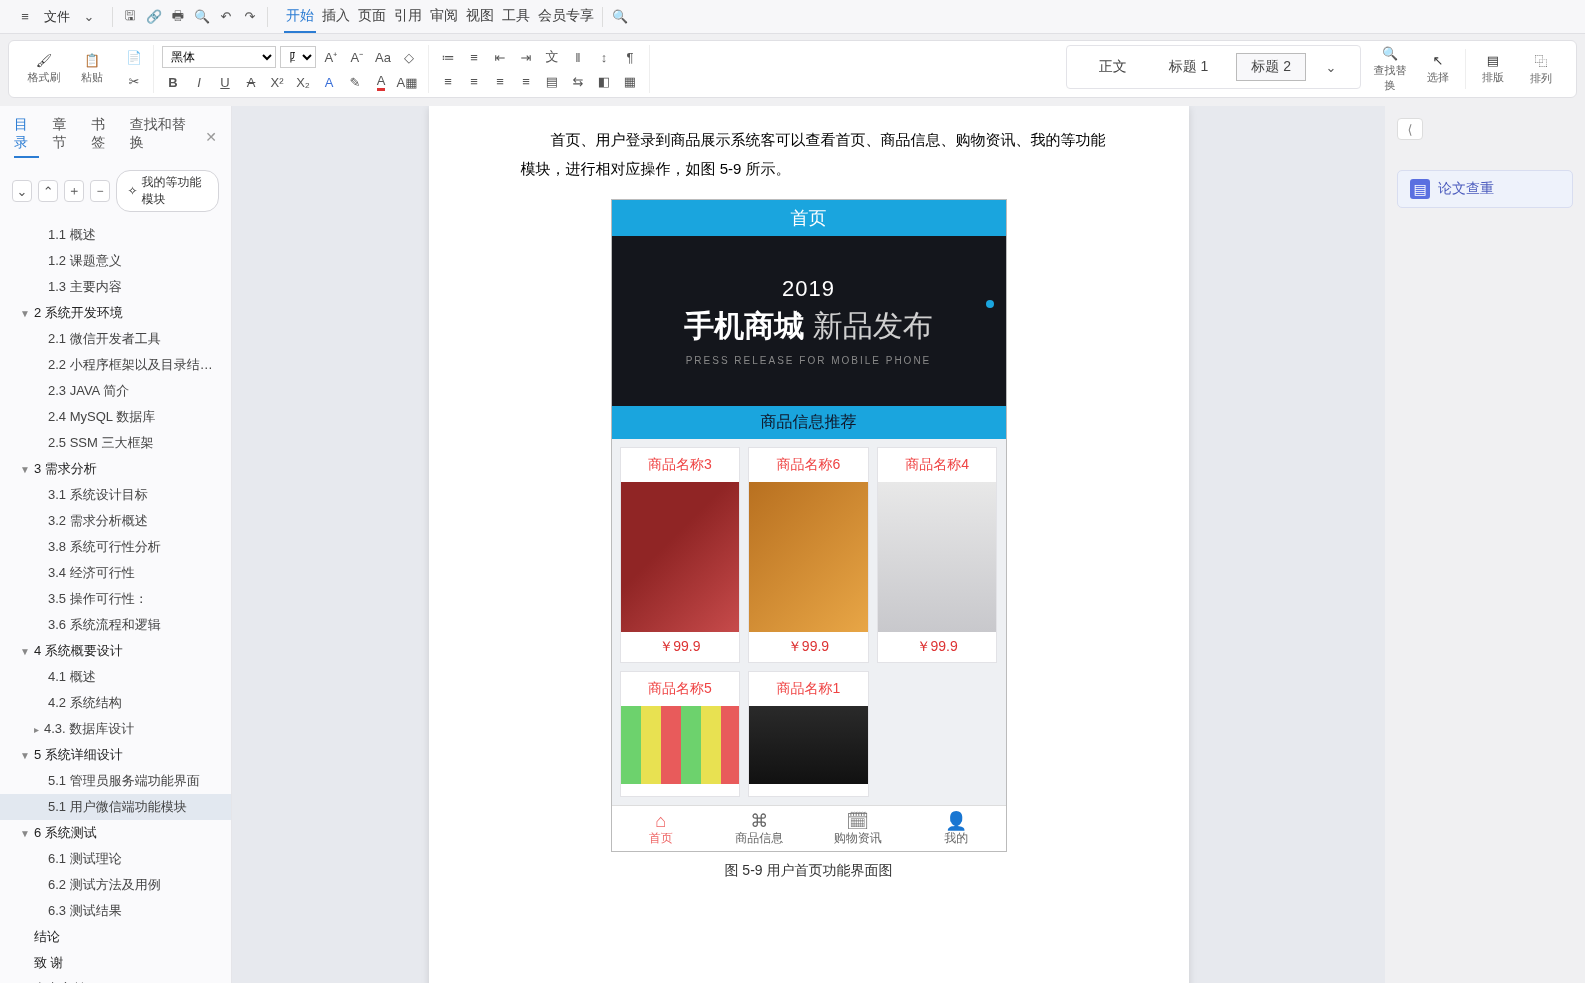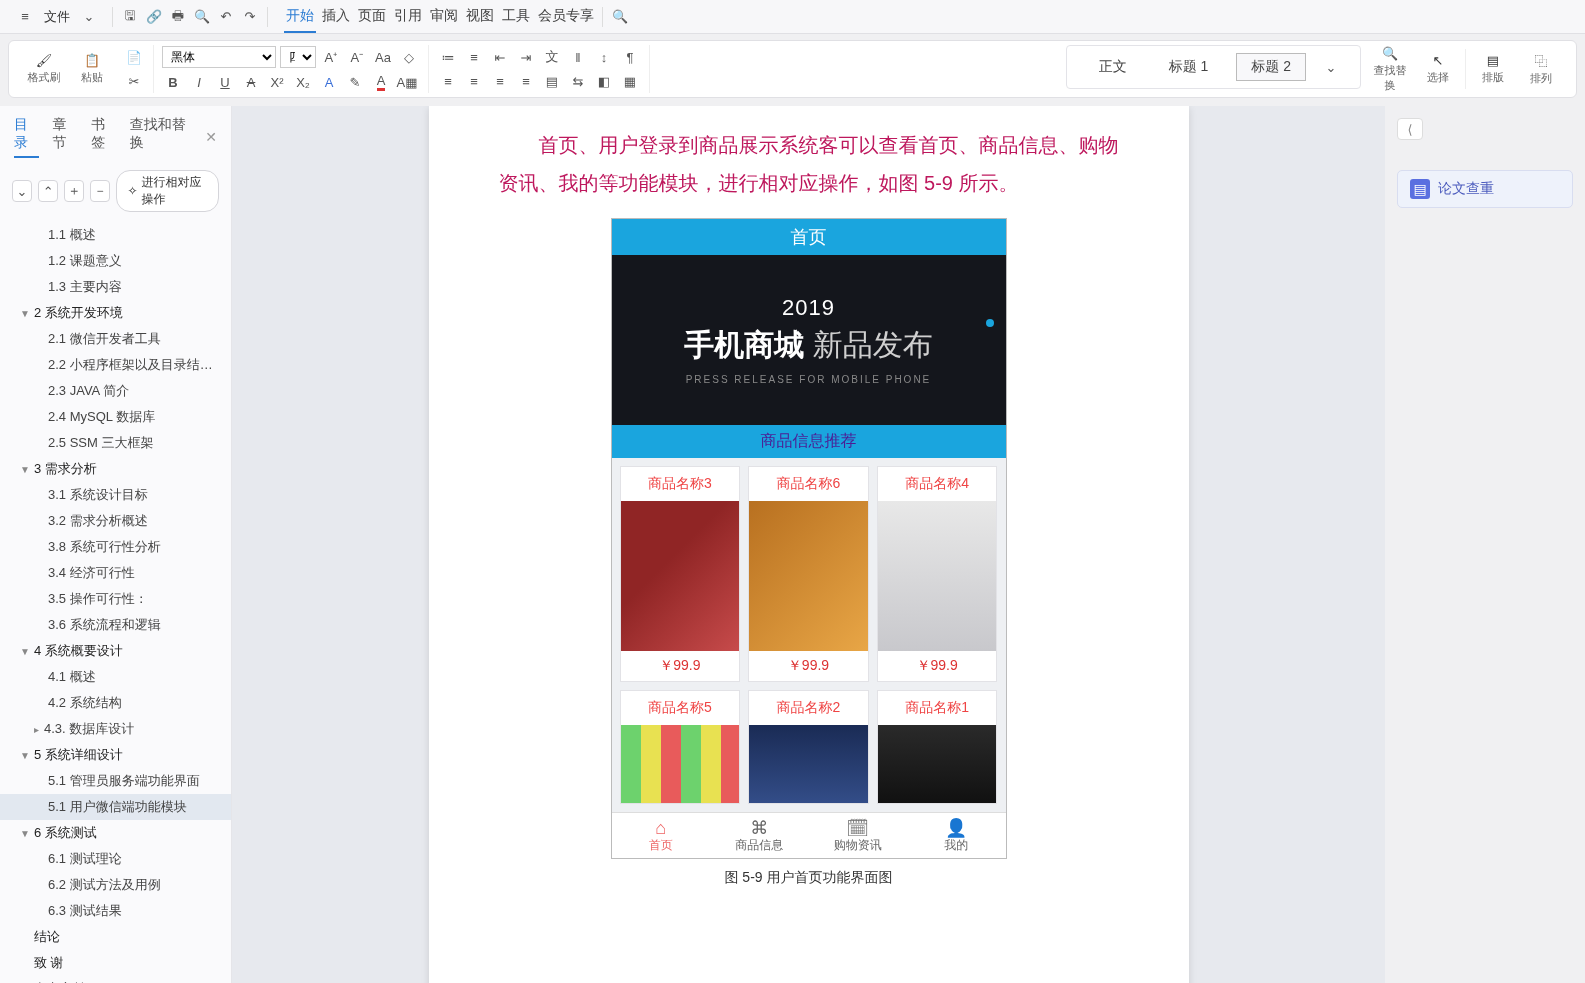--- a/index.html
+++ b/index.html
@@ -43,32 +43,32 @@
 .tree{ flex:1; overflow:auto; padding: 4px 0 12px;}
 .tree .node{ padding: 4px 12px 4px 20px; cursor:pointer; font-size:13px; color:#333; white-space:nowrap; overflow:hidden; text-overflow:ellipsis;}
 .tree .node.lv1{ padding-left: 20px; display:flex; align-items:center; gap:4px; color:#222;}
 .tree .node.lv2{ padding-left: 48px; color:#444;}
 .tree .node.sel{ background:#e2e8f0;}
 .caret{ display:inline-block; width:10px; color:#888; font-size:10px;}
 
 
 .doc-area{ flex:1; background:#e7e9ee; position:relative; overflow:auto;}
 .page{ width: 760px; background:#fff; margin: 0 auto 30px; min-height: 900px; box-shadow: 0 2px 8px rgba(0,0,0,.12); padding: 20px 70px 40px;}
-.para{ font-size:20px; line-height: 1.9; color:#be185d; text-indent: 2em;}
+.para{ font-size:15px; line-height: 1.9; color:#000000; text-indent: 2em; margin-left: 22px;}
 
 
 .phone{ width:396px; margin: 16px auto 10px; border:1px solid #bbb; background:#fff;}
 .ph-head{ background:#1aa5de; color:#fff; text-align:center; padding: 6px 0; font-size:18px; font-weight:500;}
 .ph-banner{ background:#14161c; color:#fff; height:170px; display:flex; flex-direction:column; align-items:center; justify-content:center; position:relative;text-align:center;}
 .ph-banner .yr{ font-size: 22px; letter-spacing:1px;}
 .ph-banner .big{ font-size: 30px; margin-top: 4px;}
 .ph-banner .big .thin{ font-weight:300; color:#d0d0d0;}
 .ph-banner .sub{ font-size:10px; letter-spacing:2px; margin-top:8px; color:#888;}
 .ph-banner .dot{ position:absolute; right:12px; top: 64px; width:8px; height:8px; border-radius:50%; background:#1aa5de;}
-.ph-section{ background:#1aa5de; color:#4c1d95; text-align:center; padding:6px 0; font-size:16px;}
+.ph-section{ background:#1aa5de; color:#0f172a; text-align:center; padding:6px 0; font-size:16px;}
 .grid{ display:grid; grid-template-columns: repeat(3, 1fr); gap:8px; padding:8px; background:#eef0f3;}
 .card{ background:#fff; border:1px solid #e2e2e6; display:flex; flex-direction:column; align-items:center; padding-bottom:6px;}
 .card .ttl{ font-size:14px; padding:8px 0; color:#ef4444;}
 .card .img{ width:100%; height:150px; background:#ddd; }
 .card .price{ color:#d33; font-size:14px; padding-top:6px;}
 .img.red{ background: linear-gradient(135deg, #902525 40%, #c74b4b);}
 .img.food{ background: linear-gradient(135deg, #b87020, #e8a646);}
 .img.laptop{ background: linear-gradient(#e8e8e8, #c8c8cc);}
 .img.bottles{ background: repeating-linear-gradient(90deg, #6dd26d 0 20px, #e8e151 20px 40px, #e85b5b 40px 60px);}
 .img.phonep{ background: linear-gradient(#1a2b55, #334d88);}
@@ -226,21 +226,21 @@
         <div class="st">查找和替换</div>
         <span class="close">✕</span>
       </div>
     <div class="outline-tools">
       <span class="sq">⌄</span>
       <span class="sq">⌃</span>
       <span class="sq">＋</span>
       <span class="sq">－</span>
       <span class="pill">
           <span>✧</span>
-          <span>进行相对应操作</span>
+          <span>我的等功能模块</span>
         </span>
     </div>
     <div class="tree" id="tree">
         <div class="node lv2">1.1 概述</div>
         <div class="node lv2">1.2 课题意义</div>
         <div class="node lv2">1.3 主要内容</div>
         <div class="node lv1"><span class="caret">▼</span>2  系统开发环境</div>
         <div class="node lv2">2.1 微信开发者工具</div>
         <div class="node lv2">2.2 小程序框架以及目录结构介 ...</div>
         <div class="node lv2">2.3 JAVA 简介</div>
@@ -292,27 +292,23 @@
             <div class="card">
               <div class="ttl">商品名称6</div>
               <div class="img food"></div>
               <div class="price">￥99.9</div>
             </div>
             <div class="card">
               <div class="ttl">商品名称4</div>
               <div class="img laptop"></div>
               <div class="price">￥99.9</div>
             </div>
-            <div class="card" style="padding-bottom: 0px;">
+            <div class="card" style="padding-bottom: 12px;">
               <div class="ttl">商品名称5</div>
               <div class="img bottles" style="height: 78px;"></div>
-            </div>
-            <div class="card" style="padding-bottom: 0px;">
-              <div class="ttl">商品名称2</div>
-              <div class="img phonep" style="height: 78px;"></div>
             </div>
             <div class="card" style="padding-bottom: 0px;">
               <div class="ttl">商品名称1</div>
               <div class="img book" style="height: 78px;"></div>
             </div>
           </div>
         <div class="ph-nav" id="ph-nav">
             <div class="ni active"><span class="ic">⌂</span>首页</div>
             <div class="ni"><span class="ic">⌘</span>商品信息</div>
             <div class="ni"><span class="ic">🗓</span>购物资讯</div>

